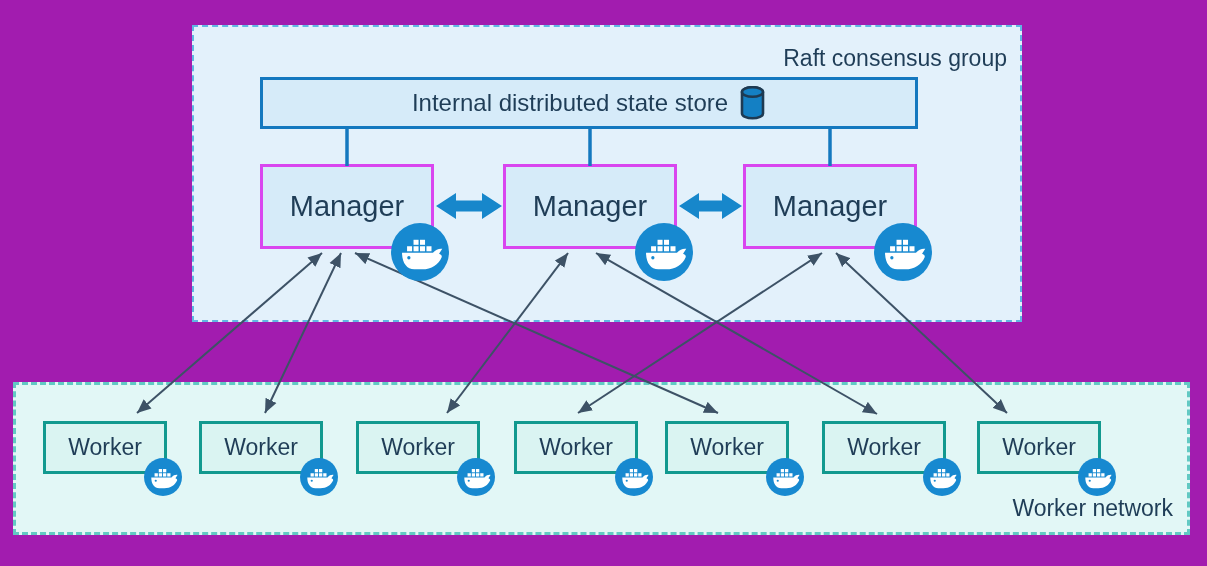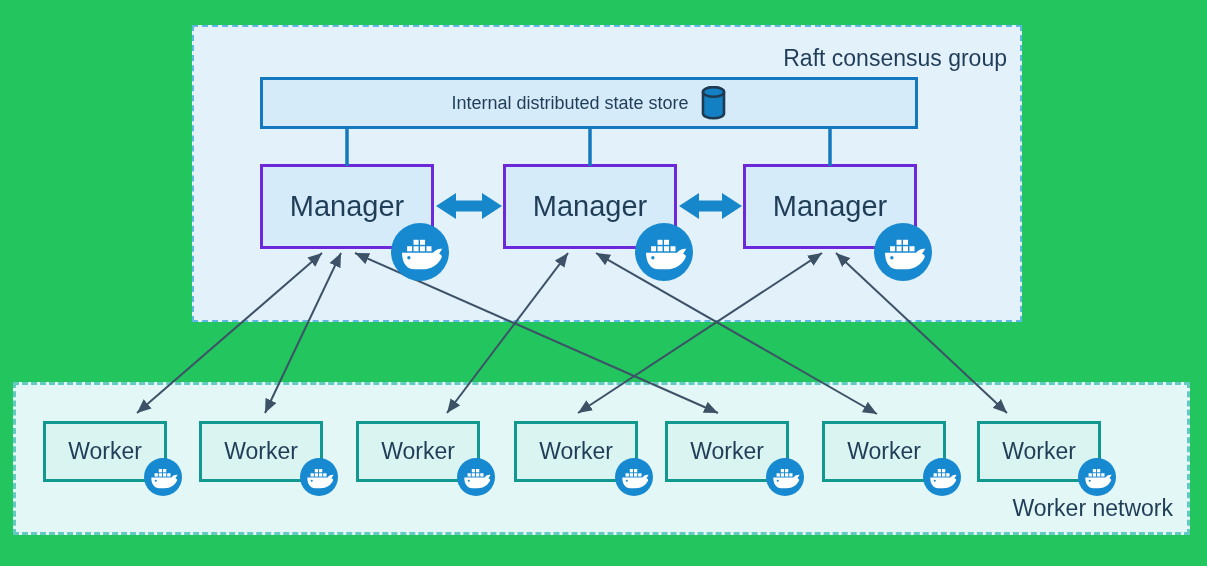--- a/index.html
+++ b/index.html
@@ -1,30 +1,30 @@
 <!DOCTYPE html>
 <html><head>
 <meta charset="utf-8">
 <style>
   html,body{margin:0;padding:0;background:#ffffff;}
   .canvas{
     position:relative;width:1207px;height:566px;overflow:hidden;
-    font-family:"Liberation Sans","DejaVu Sans",sans-serif;color:#1f3d57;background:#22c55e;
+    font-family:"Liberation Sans","DejaVu Sans",sans-serif;color:#1f3d57;background:#a21caf;
   }
   .group{position:absolute;box-sizing:border-box;z-index:1;}
   .raft-group{left:192px;top:25px;width:830px;height:297px;background:#e3f1fb;border:2px dashed #5fb7e3;}
   .gossip-group{left:13px;top:382px;width:1177px;height:153px;background:#e2f7f6;border:3px dashed #62c9c3;}
   .group-label{position:absolute;font-size:23px;color:#1f3d57;white-space:nowrap;}
   .raft-label{top:18px;right:13px;}
   .gossip-label{bottom:10px;right:14px;}
   .node{position:absolute;box-sizing:border-box;display:flex;align-items:center;justify-content:center;z-index:2;}
-  .store-box{left:260px;top:77px;width:658px;height:52px;background:#d6ebf9;border:3px solid #1478bf;gap:11px;font-size:18px;}
-  .manager-box{top:164px;width:174px;height:85px;background:#d6ebf9;border:3px solid #6d28d9;font-size:29px;}
+  .store-box{left:260px;top:77px;width:658px;height:52px;background:#d6ebf9;border:3px solid #1478bf;gap:11px;font-size:24px;}
+  .manager-box{top:164px;width:174px;height:85px;background:#d6ebf9;border:3px solid #d946ef;font-size:29px;}
   .m1{left:260px;} .m2{left:503px;} .m3{left:743px;}
-  .worker-box{top:421px;width:124px;height:61px;background:#daf4f2;border:3px solid #12998f;font-size:23px;}
+  .worker-box{top:421px;width:124px;height:53px;background:#daf4f2;border:3px solid #12998f;font-size:23px;}
   .w1{left:43px;} .w2{left:199px;} .w3{left:356px;} .w4{left:514px;}
   .w5{left:665px;} .w6{left:822px;} .w7{left:977px;}
   .overlay{position:absolute;left:0;top:0;z-index:5;pointer-events:none;}
   .docker-badge{position:absolute;border-radius:50%;background:#1789d0;z-index:6;display:flex;align-items:center;justify-content:center;}
   .badge-lg{width:58px;height:58px;}
   .badge-sm{width:38px;height:38px;}
   .badge-lg svg{width:46px;height:46px;}
   .badge-sm svg{width:30px;height:30px;}
   .db-icon{width:27px;height:34px;flex:0 0 auto;}
 </style>

